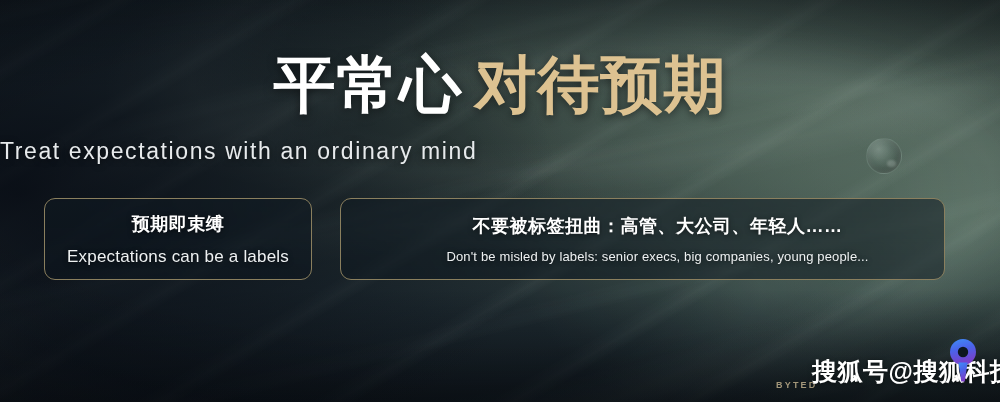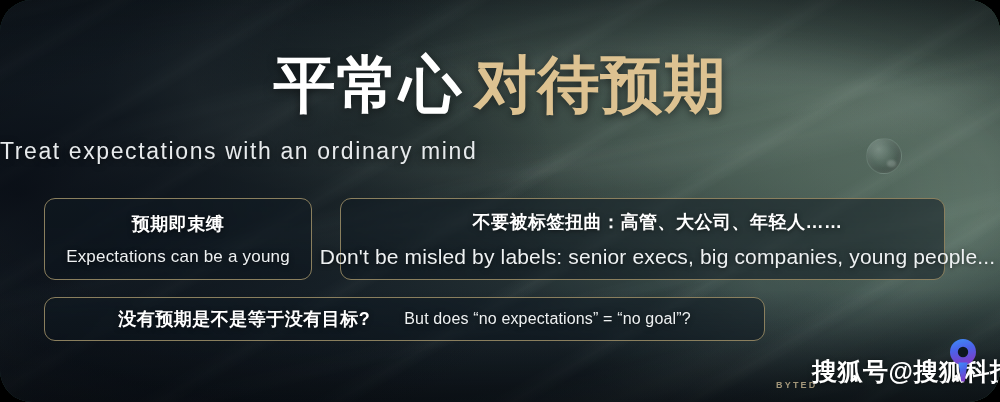--- a/index.html
+++ b/index.html
@@ -7,21 +7,20 @@
     padding: 0;
     background: #000;
   }
   #slide {
     position: relative;
     width: 1000px;
     height: 402px;
     overflow: hidden;
     font-family: "Liberation Sans", "DejaVu Sans", sans-serif;
     background: #14532d;
-    border-radius: 32px;
   }
 
   
   .bg-layer {
     position: absolute;
     inset: 0;
     pointer-events: none;
   }
   .bg-base {
     background:
@@ -171,21 +170,21 @@
   #card-1 .card-cn { font-size: 18px; letter-spacing: 0.5px; }
   #card-1 .card-en { font-size: 17px; letter-spacing: 0.2px; }
 
   
   #card-2 {
     left: 340px; top: 198px; width: 605px; height: 82px;
     display: flex; flex-direction: column;
     align-items: center; justify-content: center; gap: 11px; padding-left: 30px;
   }
   #card-2 .card-cn { font-size: 18px; letter-spacing: 0.5px; }
-  #card-2 .card-en { font-size: 21px; letter-spacing: 0.15px; }
+  #card-2 .card-en { font-size: 13px; letter-spacing: 0.15px; }
 
   
   #card-3 {
     left: 44px; top: 297px; width: 721px; height: 44px;
     display: flex; flex-direction: row;
     align-items: center; justify-content: center; gap: 34px;
   }
   #card-3 .card-cn { font-size: 18px; letter-spacing: 0.5px; }
   #card-3 .card-en { font-size: 16px; letter-spacing: 0.15px; }
 
@@ -237,32 +236,28 @@
   <div class="headline-wrap">
     <div class="headline">
       <span class="part-white">平常心</span><span class="part-gold">对待预期</span>
     </div>
   </div>
 
   <div class="subtitle">Treat expectations with an ordinary mind</div>
 
   <div id="card-1" class="card">
     <div class="card-cn">预期即束缚</div>
-    <div class="card-en">Expectations can be a young</div>
+    <div class="card-en">Expectations can be a labels</div>
   </div>
 
   <div id="card-2" class="card">
     <div class="card-cn">不要被标签扭曲：高管、大公司、年轻人……</div>
     <div class="card-en">Don't be misled by labels: senior execs, big companies, young people...</div>
   </div>
 
-  <div id="card-3" class="card">
-    <div class="card-cn">没有预期是不是等于没有目标?</div>
-    <div class="card-en">But does “no expectations” = “no goal”?</div>
-  </div>
 
   <div class="byted">BYTED</div>
   <div class="watermark">搜狐号@搜狐科技</div>
 
   <svg class="sohu-logo" viewBox="0 0 32 44" aria-hidden="true">
     <defs>
       <linearGradient id="sohuGrad" x1="0" y1="0" x2="0.25" y2="1">
         <stop offset="0%" stop-color="#3f8ef7"></stop>
         <stop offset="45%" stop-color="#4a63ea"></stop>
         <stop offset="100%" stop-color="#7b3fc9"></stop>

